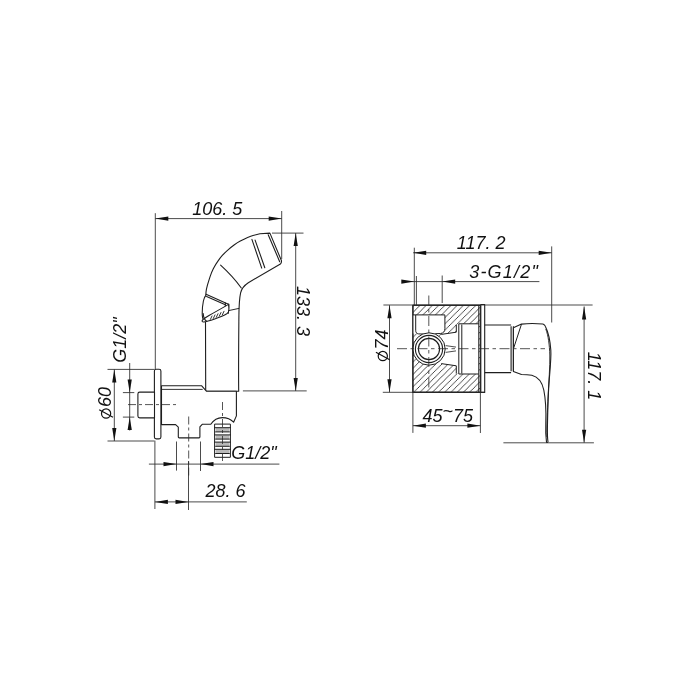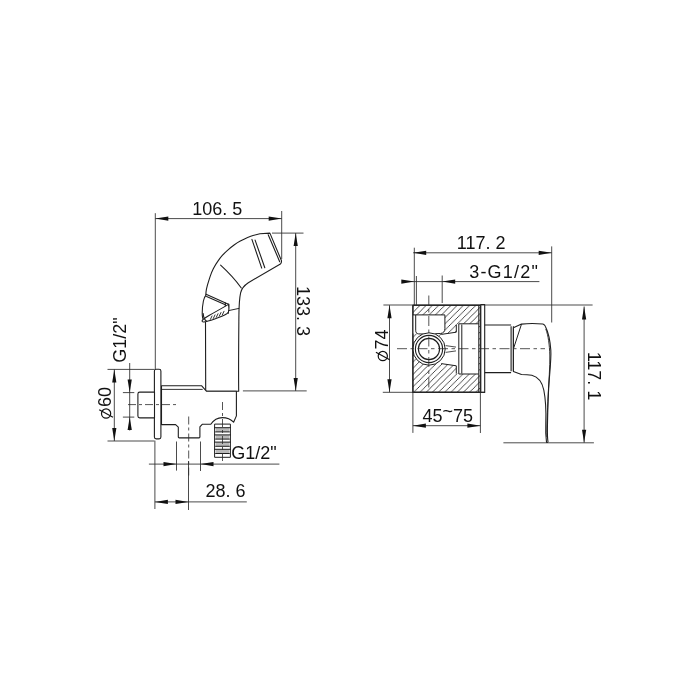--- a/index.html
+++ b/index.html
@@ -1,16 +1,16 @@
 <!DOCTYPE html>
 <html><head>
 <meta charset="utf-8">
 <style>
   html,body{margin:0;padding:0;background:#fff;}
-  .wrap{width:700px;height:700px;position:relative;overflow:hidden;}
+  .wrap{width:700px;height:700px;position:relative;overflow:hidden;font-style:italic;}
   svg{position:absolute;left:0;top:0;}
   text{font-family:"Liberation Sans",sans-serif;fill:#111;}
 </style>
 </head>
 <body>
 <div class="wrap">
 <svg width="700" height="700" viewBox="0 0 700 700">
 <defs>
   <pattern id="hatch" patternUnits="userSpaceOnUse" width="6.2" height="6.2">
     <path d="M-1.5,7.7 L7.7,-1.5 M-1.5,1.5 L1.5,-1.5 M4.7,7.7 L7.7,4.7" stroke="#2b2b2b" stroke-width="0.85" fill="none"></path>

